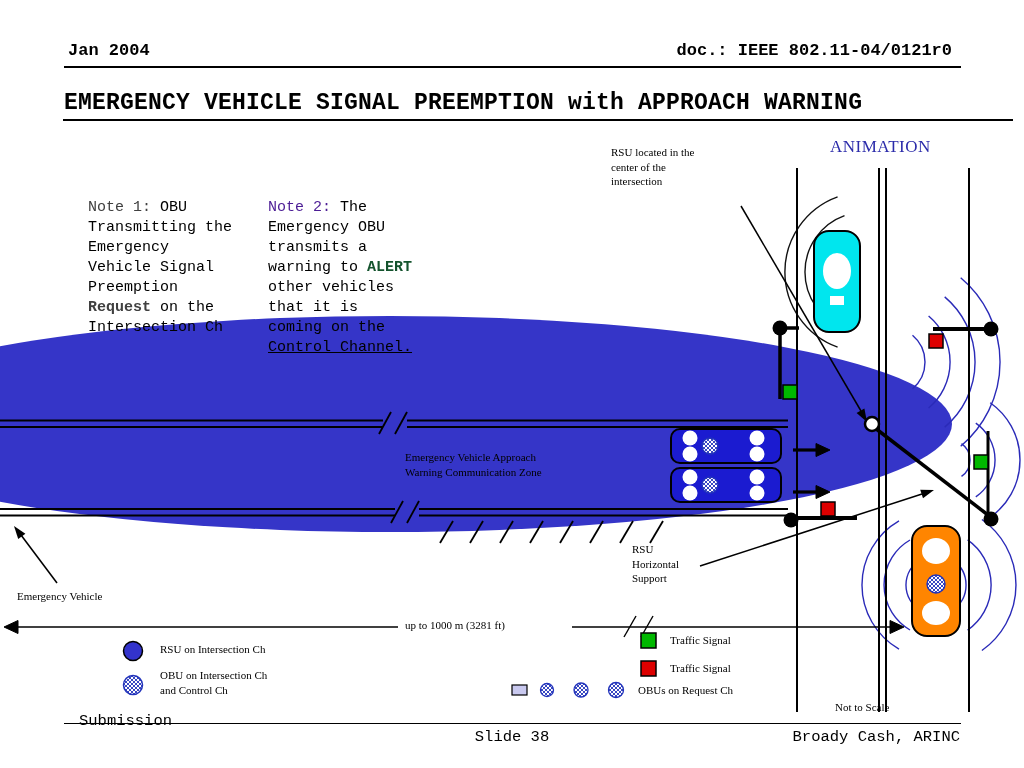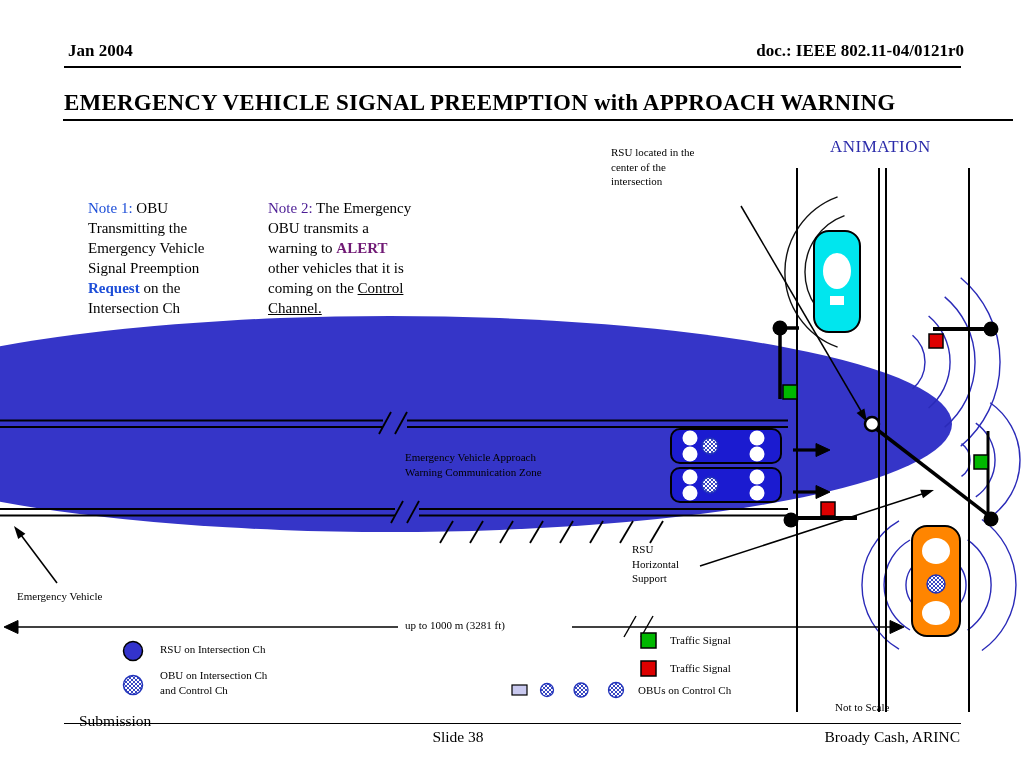--- a/index.html
+++ b/index.html
@@ -1,26 +1,26 @@
 <!DOCTYPE html>
 <html><head>
 <meta charset="utf-8">
 <style>
   html,body{margin:0;padding:0;}
   body{width:1024px;height:768px;position:relative;background:#ffffff;overflow:hidden;
        font-family:"Liberation Sans",sans-serif;}
   svg.stage{position:absolute;left:0;top:0;z-index:1;}
   .t{position:absolute;z-index:5;color:#000;}
   .serif{font-family:"Liberation Serif",serif;font-size:11px;line-height:1.32;}
-  .sans{font-family:Liberation Serif, serif;}
+  .sans{font-family:Liberation Mono, monospace;}
   .note{font-size:15px;line-height:20px;}
   .pre{white-space:pre-line;}
-  .blue{color:#1d4ed8;}
+  .blue{color:#404040;}
   .red{color:#4c1d95;}
-  .alert{color:#701a75;font-weight:bold;}
+  .alert{color:#14532d;font-weight:bold;}
   .bold{font-weight:bold;}
   .ul{text-decoration:underline;}
   .hline{position:absolute;border-top:2px solid #000;z-index:4;}
 </style>
 </head>
 <body>
 
 <svg class="stage" width="1024" height="768" viewBox="0 0 1024 768">
   <defs>
     <pattern id="hatch" width="4" height="4" patternUnits="userSpaceOnUse">
@@ -173,21 +173,21 @@
     <rect x="641" y="633" width="15" height="15" stroke="#000" stroke-width="1.5" fill="#00b800"></rect>
     <rect x="641" y="661" width="15" height="15" stroke="#000" stroke-width="1.5" fill="#dd0000"></rect>
     <rect x="512" y="685" width="15" height="10" fill="#c9c9ef" stroke="#000" stroke-width="1.2"></rect>
     <circle cx="547" cy="690" r="6.5" fill="url(#hatch)" stroke="#2233bb" stroke-width="1.3"></circle>
     <circle cx="581" cy="690" r="7" fill="url(#hatch)" stroke="#2233bb" stroke-width="1.3"></circle>
     <circle cx="616" cy="690" r="7.5" fill="url(#hatch)" stroke="#2233bb" stroke-width="1.3"></circle>
   </g>
 </svg>
 
 <div class="t sans" style="left:68px;top:41px;font-size:17px;font-weight:bold">Jan 2004</div>
-<div class="t sans" style="right:60px;top:41px;font-size:17px;font-weight:bold">doc.: IEEE 802.11-04/0121r0</div>
+<div class="t sans" style="right:72px;top:41px;font-size:17px;font-weight:bold">doc.: IEEE 802.11-04/0121r0</div>
 <div class="hline" style="left:64px;top:66px;width:897px"></div>
 <div class="t sans" style="left:64px;top:90px;font-size:23px;font-weight:bold;white-space:nowrap;letter-spacing:0.2px">EMERGENCY VEHICLE SIGNAL PREEMPTION with APPROACH WARNING</div>
 <div class="hline" style="left:63px;top:119px;width:950px"></div>
 
 <div class="t serif" style="left:830px;top:136px;font-size:17px;color:#2b2baa;letter-spacing:0.5px">ANIMATION</div>
 
 <div class="t serif pre" style="left:611px;top:145px;width:150px">RSU located in the
 center of   the
 intersection</div>
 
@@ -208,19 +208,19 @@
 
 <div class="t serif" style="left:17px;top:589px">Emergency Vehicle</div>
 
 <div class="t serif" style="left:405px;top:618px">up to 1000 m (3281 ft)</div>
 
 <div class="t serif" style="left:160px;top:642px">RSU on Intersection Ch</div>
 <div class="t serif pre" style="left:160px;top:668px">OBU on Intersection Ch
 and Control Ch</div>
 <div class="t serif" style="left:670px;top:633px">Traffic Signal</div>
 <div class="t serif" style="left:670px;top:661px">Traffic Signal</div>
-<div class="t serif" style="left:638px;top:683px">OBUs on Control Ch</div>
+<div class="t serif" style="left:638px;top:683px">OBUs on Request Ch</div>
 <div class="t serif" style="left:835px;top:700px">Not to Scale</div>
 
 <div class="hline" style="left:64px;top:723px;width:897px;border-top-width:1.5px"></div>
 <div class="t sans" style="left:79px;top:712px;font-size:15.5px">Submission</div>
-<div class="t sans" style="left:0;top:728px;width:916px;text-align:center;font-size:15.5px">Slide 38</div>
+<div class="t sans" style="left:0;top:728px;width:1024px;text-align:center;font-size:15.5px">Slide 38</div>
 <div class="t sans" style="right:64px;top:728px;font-size:15.5px">Broady Cash, ARINC</div>
 
 </body></html>

